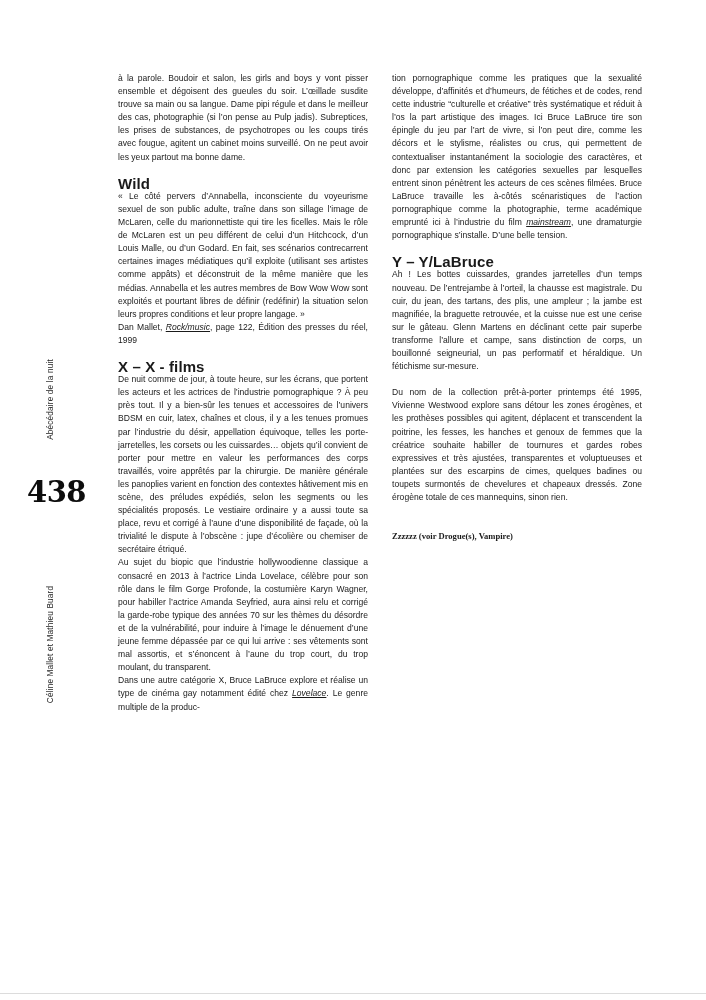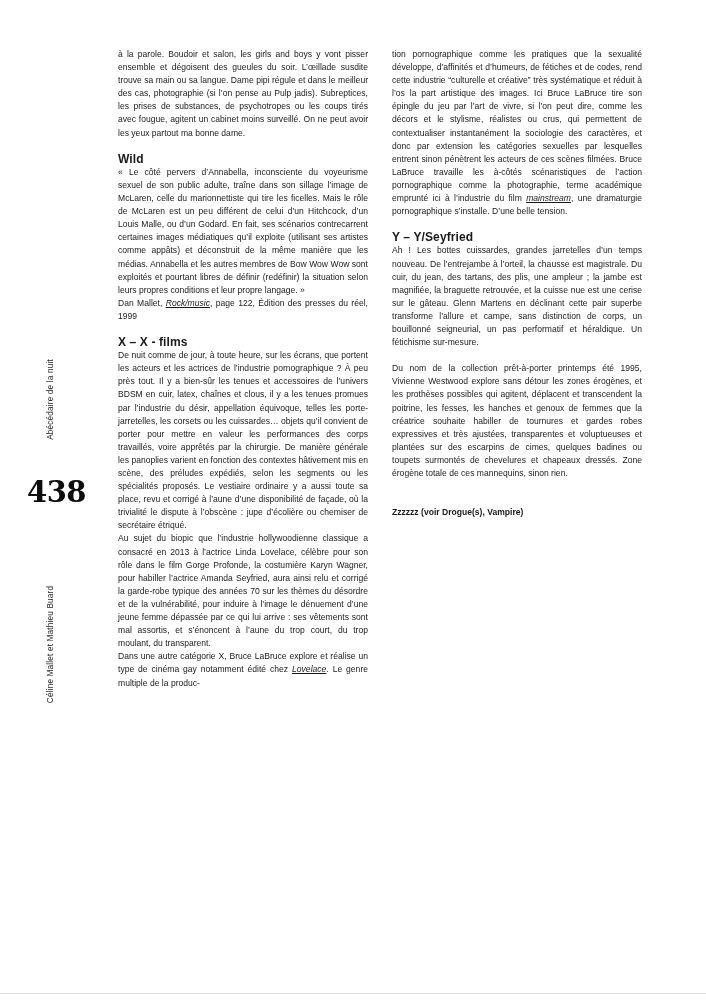--- a/index.html
+++ b/index.html
@@ -60,53 +60,55 @@
     position: absolute;
     left: 118px;
     top: 48px;
     width: 525px;
     height: 900px;
     display: flex;
     gap: 24px;
   }
   .col {
     width: 250px;
+    margin-top: 24px;
   }
   .col p {
     margin: 0;
     font-size: 8.55px;
     line-height: 13.1px;
     text-align: justify;
     text-justify: inter-word;
     hyphens: manual;
     letter-spacing: 0.01px;
   }
   .col p.last-line-left {
     text-align-last: left;
   }
   h3.section {
     margin: 0;
-    font-size: 12px;
+    font-size: 15px;
     line-height: 13.1px;
     font-weight: 700;
     letter-spacing: 0.12px;
   }
   h3.section.ital {
     font-style: italic;
   }
   .spacer-lg { height: 13.1px; }
   em { font-style: italic; text-decoration: underline; }
 
   
   .zzz {
     margin: 0;
     font-size: 8.7px;
     line-height: 13.1px;
     font-weight: 700;
     letter-spacing: 0.1px;
+    font-family: Liberation Serif, serif;
   }
 
   
   .page-edge {
     position: absolute;
     left: 0;
     right: 0;
     top: 993px;
     height: 1px;
     background: #dcdcdc;
@@ -148,21 +150,21 @@
       <p><span>Dans une autre catégorie X, Bruce LaBruce explore et réalise un type de cinéma gay notamment édité chez </span><em>Lovelace</em><span>. Le genre multiple de la produc-</span></p>
 
     </div>
 
     <div class="col">
 
       <p class="last-line-left"><span>tion pornographique comme les pratiques que la sexualité développe, d’affinités et d’humeurs, de fétiches et de codes, rend cette industrie “culturelle et créative” très systématique et réduit à l’os la part artistique des images. Ici Bruce LaBruce tire son épingle du jeu par l’art de vivre, si l’on peut dire, comme les décors et le stylisme, réalistes ou crus, qui permettent de contextualiser instantanément la sociologie des caractères, et donc par extension les catégories sexuelles par lesquelles entrent sinon pénètrent les acteurs de ces scènes filmées. Bruce LaBruce travaille les à-côtés scénaristiques de l’action pornographique comme la photographie, terme académique emprunté ici à l’industrie du film </span><em>mainstream</em><span>, une dramaturgie pornographique s’installe. D’une belle tension.</span></p>
 
       <div class="spacer-lg"></div>
 
-      <h3 class="section">Y – Y/Seyfried</h3>
+      <h3 class="section">Y – Y/LaBruce</h3>
 
       <p class="last-line-left"><span>Ah ! Les bottes cuissardes, grandes jarretelles d’un temps nouveau. De l’entrejambe à l’orteil, la chausse est magistrale. Du cuir, du jean, des tartans, des plis, une ampleur ; la jambe est magnifiée, la braguette retrouvée, et la cuisse nue est une cerise sur le gâteau. Glenn Martens en déclinant cette pair superbe transforme l’allure et campe, sans distinction de corps, un bouillonné seigneurial, un pas performatif et héraldique. Un fétichisme sur-mesure.</span></p>
 
       <div class="spacer-lg"></div>
 
 
       <p class="last-line-left"><span>Du nom de la collection prêt-à-porter printemps été 1995, Vivienne Westwood explore sans détour les zones érogènes, et les prothèses possibles qui agitent, déplacent et transcendent la poitrine, les fesses, les hanches et genoux de femmes que la créatrice souhaite habiller de tournures et gardes robes expressives et très ajustées, transparentes et voluptueuses et plantées sur des escarpins de cimes, quelques badines ou toupets surmontés de chevelures et chapeaux dressés. Zone érogène totale de ces mannequins, sinon rien.</span></p>
 
       <div class="spacer-lg"></div>
       <div class="spacer-lg"></div>

